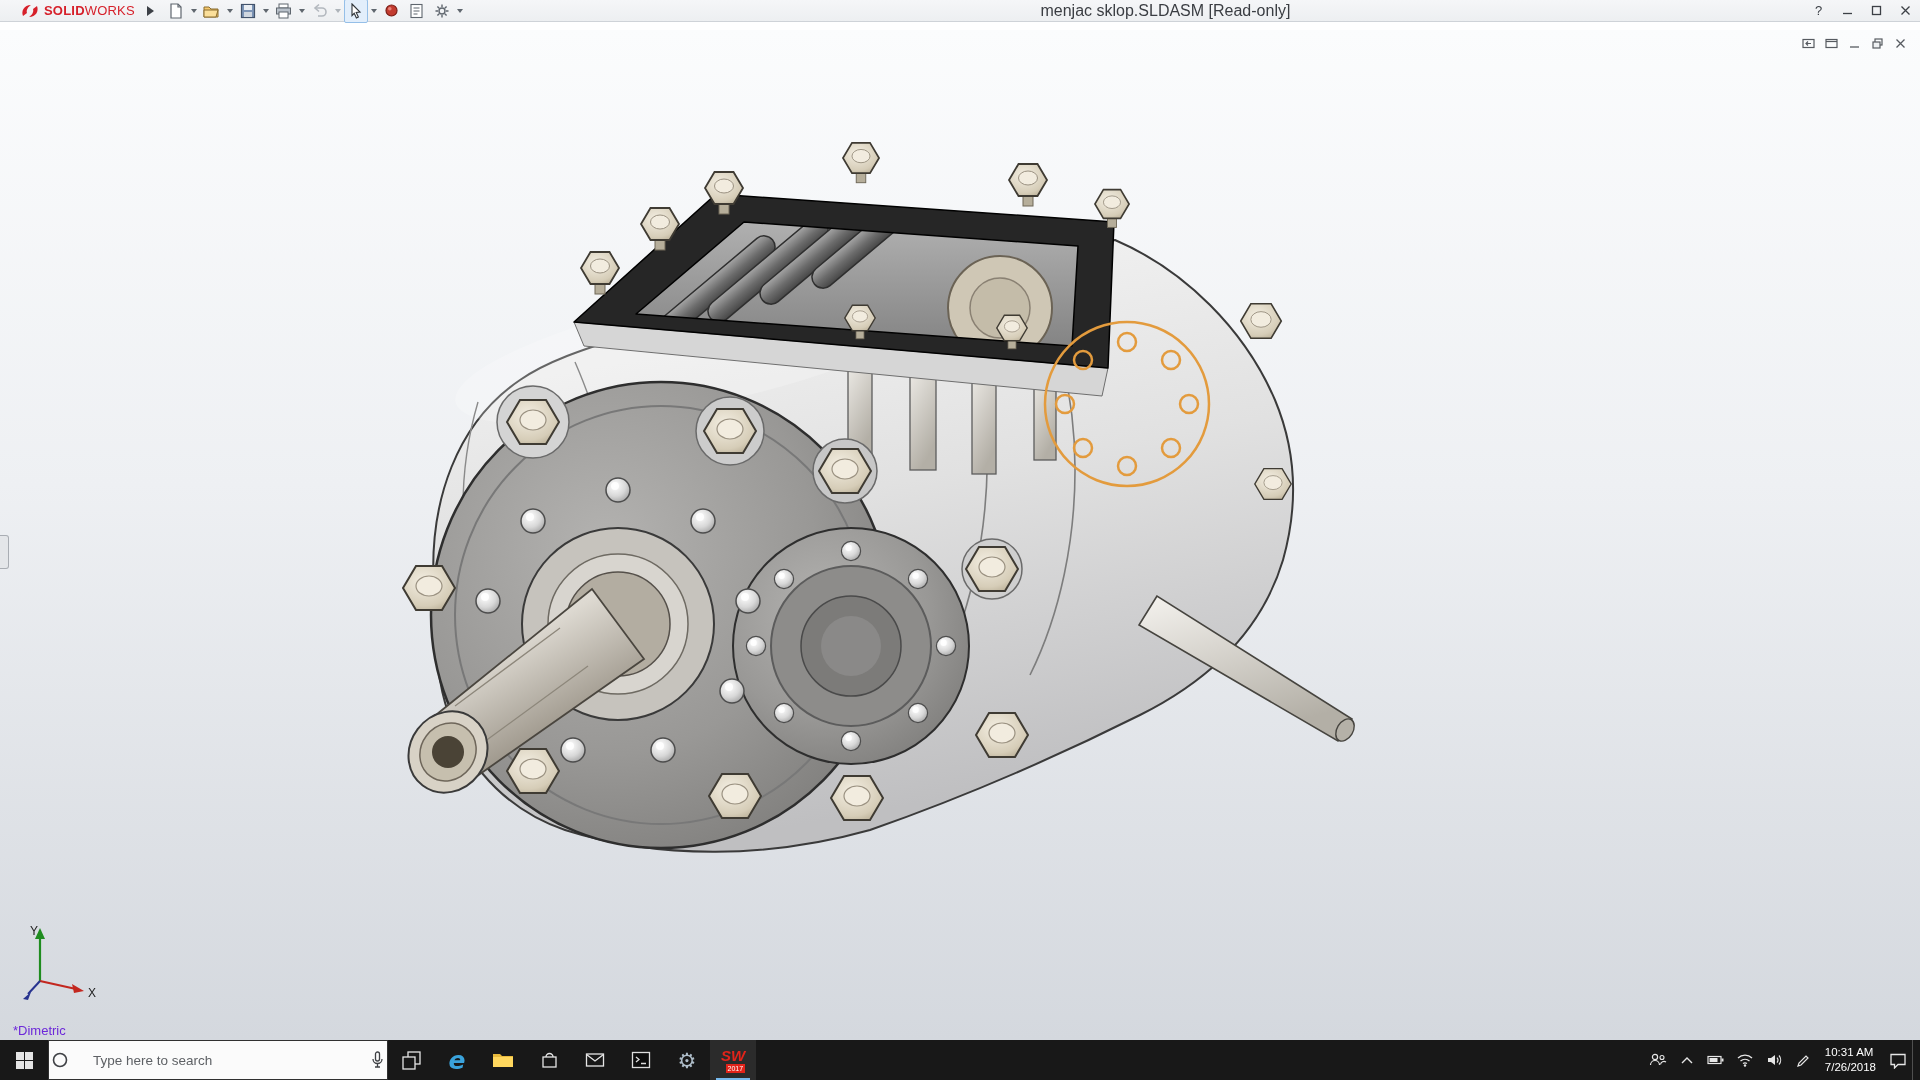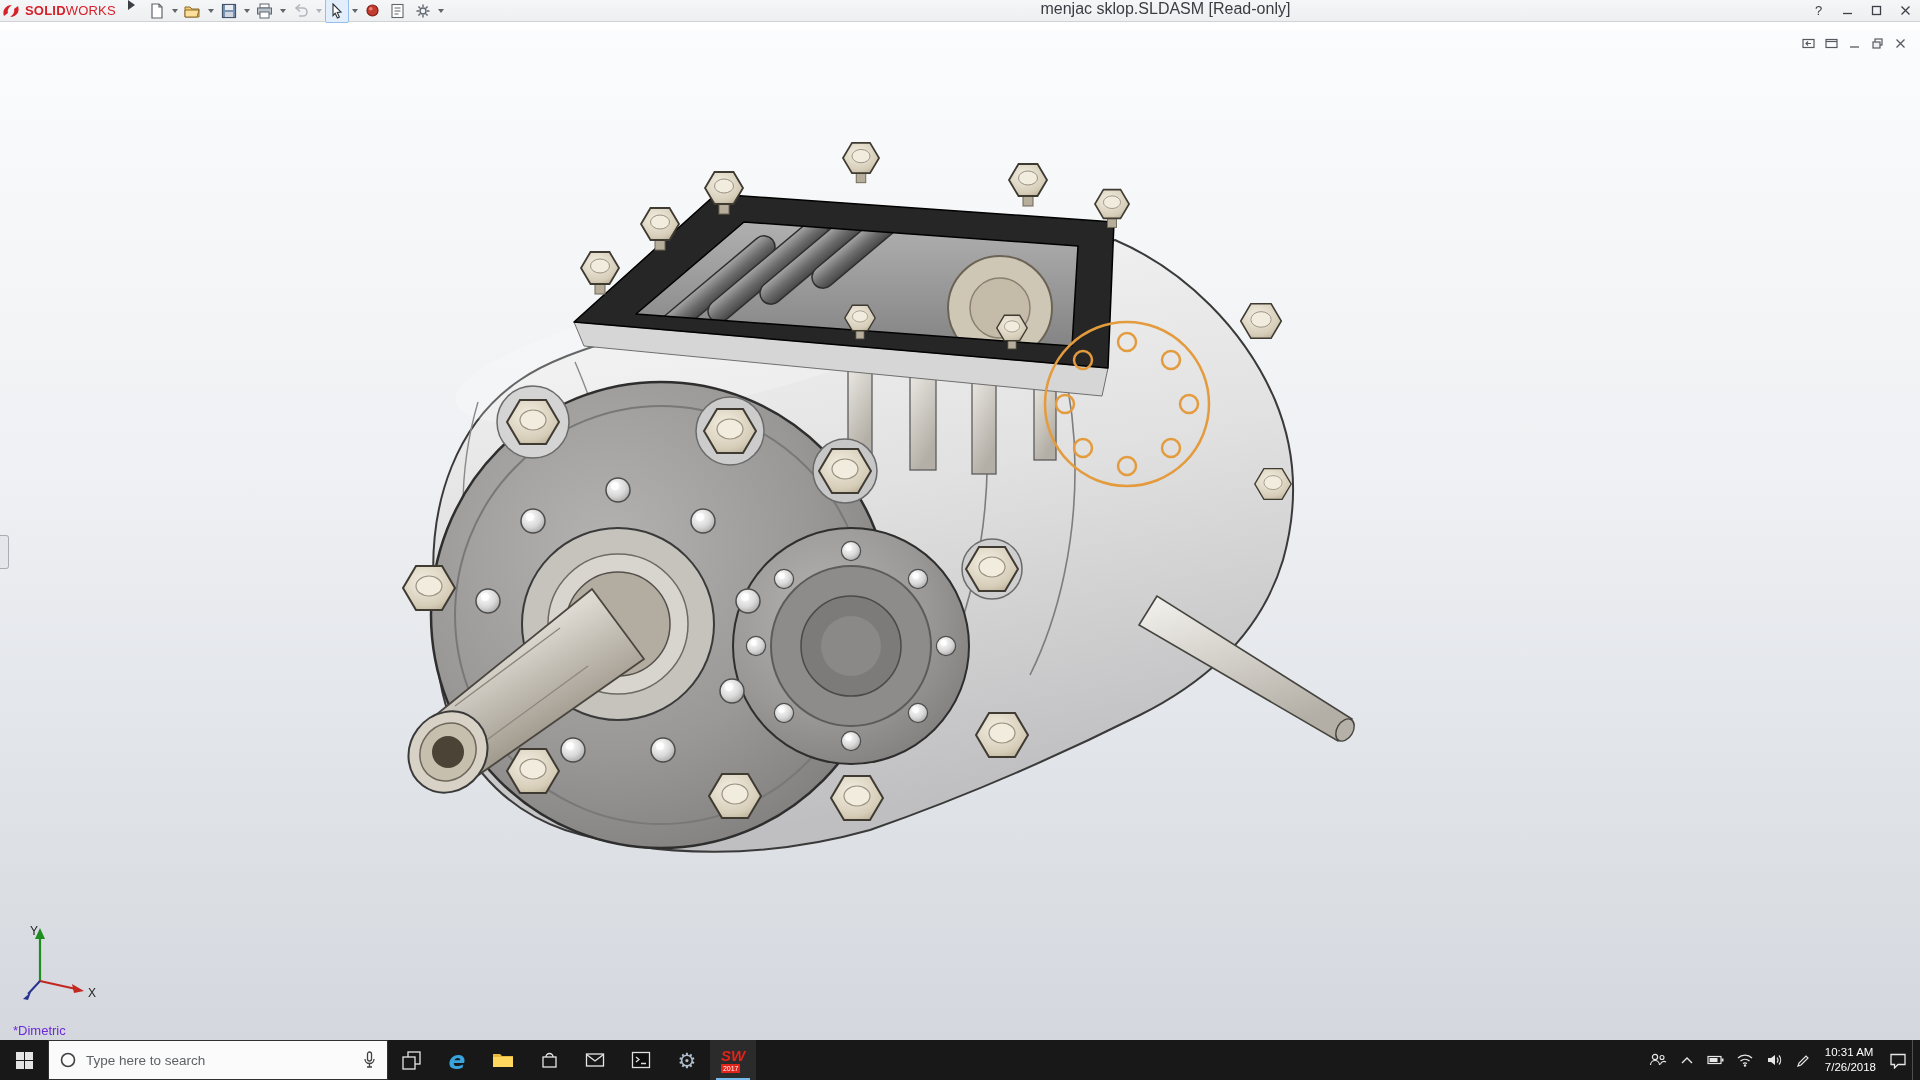--- a/index.html
+++ b/index.html
@@ -2,21 +2,21 @@
 <html><head>
 <meta charset="utf-8">
 <style>
   html,body{margin:0;padding:0;background:#000;}
   .screen{position:relative;width:1920px;height:1080px;overflow:hidden;
     font-family:"Liberation Sans",sans-serif;background:#fff;}
 
   
   .titlebar{position:absolute;top:0;left:0;right:0;height:22px;
     background:linear-gradient(#f5f6f8,#edeff1);border-bottom:1px solid #cfd3d8;
-    display:flex;box-sizing:border-box;padding-left:1px;}
+    display:flex;align-items:center;box-sizing:border-box;padding-left:20px;}
   .logo{display:flex;align-items:center;gap:4px;}
   .logo-text{font-size:13px;color:#d6202a;letter-spacing:.2px;white-space:nowrap;}
   .logo-text b{font-weight:bold;}
   .menu-arrow{width:0;height:0;border-top:5px solid transparent;border-bottom:5px solid transparent;
     border-left:7px solid #3c4046;margin:0 10px 0 12px;}
   .toolbar{display:flex;align-items:center;gap:1px;}
   .tool{width:24px;height:24px;display:flex;align-items:center;justify-content:center;border-radius:2px;}
   .tool.active{border:1px solid #95bfe8;background:#e2eefb;box-sizing:border-box;}
   .dd{width:0;height:0;border-left:3.5px solid transparent;border-right:3.5px solid transparent;
     border-top:4px solid #5f666e;margin:0 2px;}
@@ -33,28 +33,28 @@
   .left-tab{position:absolute;left:0;top:505px;width:8px;height:32px;background:#e4e6e9;
     border:1px solid #a9adb3;border-left:none;border-radius:0 3px 3px 0;}
   .orientation{position:absolute;left:13px;bottom:2px;font-size:13px;color:#6d28d9;}
   .triad{position:absolute;left:18px;top:893px;}
 
   
   .taskbar{position:absolute;left:0;right:0;bottom:0;height:40px;background:#181818;
     display:flex;align-items:stretch;}
   .tb-start{width:48px;display:flex;align-items:center;justify-content:center;}
   .tb-search{width:340px;background:#fbfbfb;border:1px solid #303030;box-sizing:border-box;
-    display:flex;align-items:center;gap:9px;padding:0 10px;}
+    display:flex;align-items:center;gap:24px;padding:0 2px;}
   .tb-search .hint{font-size:13.5px;color:#5e6165;flex:1;white-space:nowrap;}
   .tb-icon{width:46px;display:flex;align-items:center;justify-content:center;position:relative;}
   .tb-icon.active{background:#2b2b2b;}
   .tb-icon.active::after{content:"";position:absolute;left:6px;right:6px;bottom:0;height:2px;background:#76b9ed;}
   .edge-glyph{font-family:"DejaVu Sans",sans-serif;font-style:italic;font-weight:bold;font-size:25px;color:#3aa3dc;line-height:1;}
   .gear-glyph{font-size:21px;color:#aebdc9;line-height:1;}
-  .sw-badge{display:flex;flex-direction:column;align-items:flex-start;line-height:1;}
+  .sw-badge{display:flex;flex-direction:column;align-items:flex-end;line-height:1;}
   .sw-badge .sw{font-weight:bold;font-style:italic;font-size:15px;color:#e2231a;}
   .sw-badge .yr{font-size:7px;color:#fff;background:#e2231a;padding:1px 2px;margin-top:1px;}
   .tray{margin-left:auto;display:flex;align-items:center;}
   .tray-icon{width:29px;height:40px;display:flex;align-items:center;justify-content:center;}
   .clock{color:#fff;font-size:11.5px;line-height:1.3;text-align:left;padding:0 7px;white-space:nowrap;}
   .show-desktop{width:8px;height:100%;border-left:1px solid #4f4f4f;box-sizing:border-box;}
 </style>
 </head>
 <body>
 

